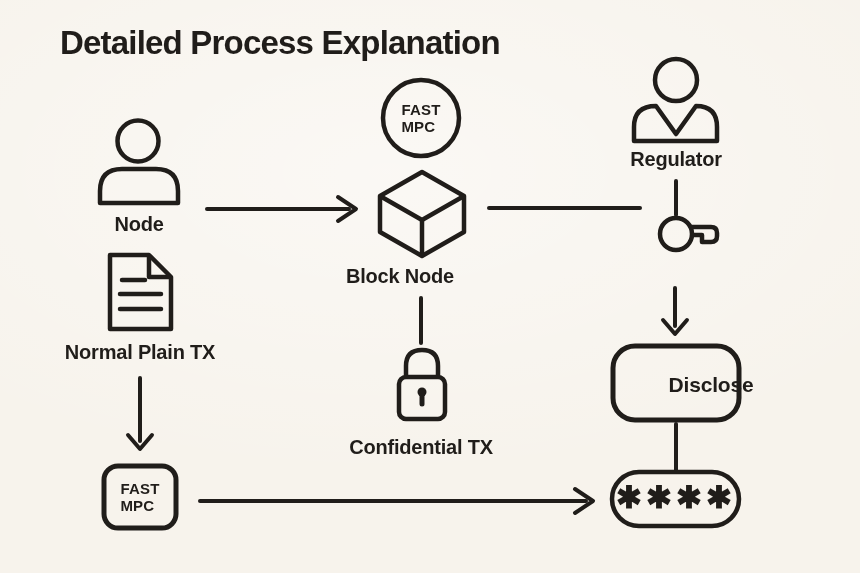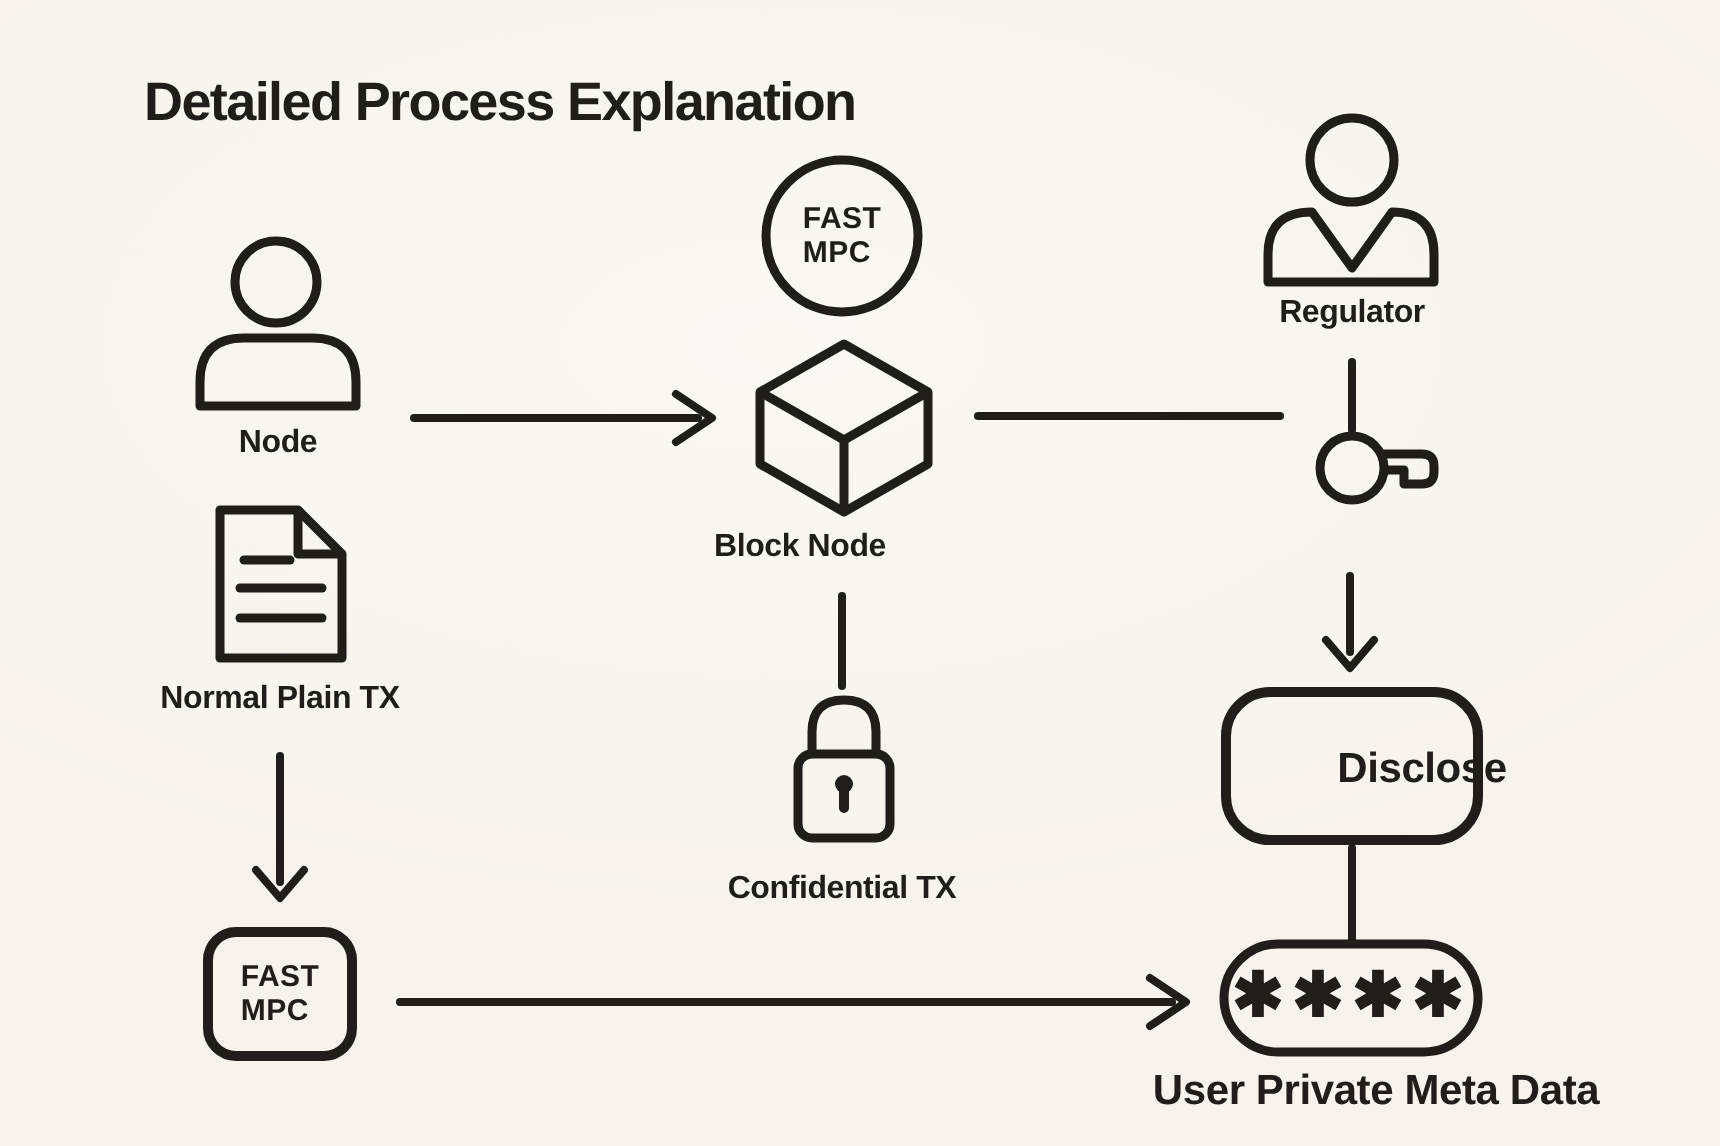--- a/index.html
+++ b/index.html
@@ -14,36 +14,36 @@
     background-color: var(--background, #f7f3ec);
     background-image:
       radial-gradient(ellipse 120% 90% at 45% 30%, rgba(255,255,255,0.45), rgba(255,255,255,0) 60%);
     color: var(--ink, #201d1a);
     font-family: "Liberation Sans", sans-serif;
     overflow: hidden;
   }
   .title {
     position: absolute;
     left: 60px; top: 24px;
-    margin: 12px;
-    font-size: 27px;
+    margin: 0;
+    font-size: 33px;
     font-weight: 700;
     letter-spacing: -0.8px;
     white-space: nowrap;
   }
   .art {
     position: absolute;
     left: 0; top: 0;
     width: 860px; height: 573px;
     display: block;
   }
   .label {
     position: absolute;
     transform: translateX(-50%);
-    font-size: 16px;
+    font-size: 20px;
     font-weight: 700;
     letter-spacing: -0.2px;
     white-space: nowrap;
   }
   .shape-text {
     position: absolute;
     transform: translateX(-50%);
     font-weight: 700;
     white-space: nowrap;
   }
@@ -160,21 +160,20 @@
       <circle cx="422" cy="392" r="4.5" fill="currentColor" stroke="none"></circle>
       <path d="M422 392 V404" stroke-width="5" stroke-linecap="round"></path>
     </g>
   </svg>
 
   <div class="label pos-user">Node</div>
   <div class="label pos-blocknode">Block Node</div>
   <div class="label pos-regulator">Regulator</div>
   <div class="label pos-normaltx">Normal Plain TX</div>
   <div class="label pos-confidential">Confidential TX</div>
-  <div class="label pos-metadata">User Private Meta Data</div>
 
   <div class="shape-text st-small pos-fastmpc-top">
     <div>FAST</div>
     <div>MPC</div>
   </div>
 
   <div class="shape-text st-big pos-disclose">
     <div>Disclose</div>
   </div>
 

